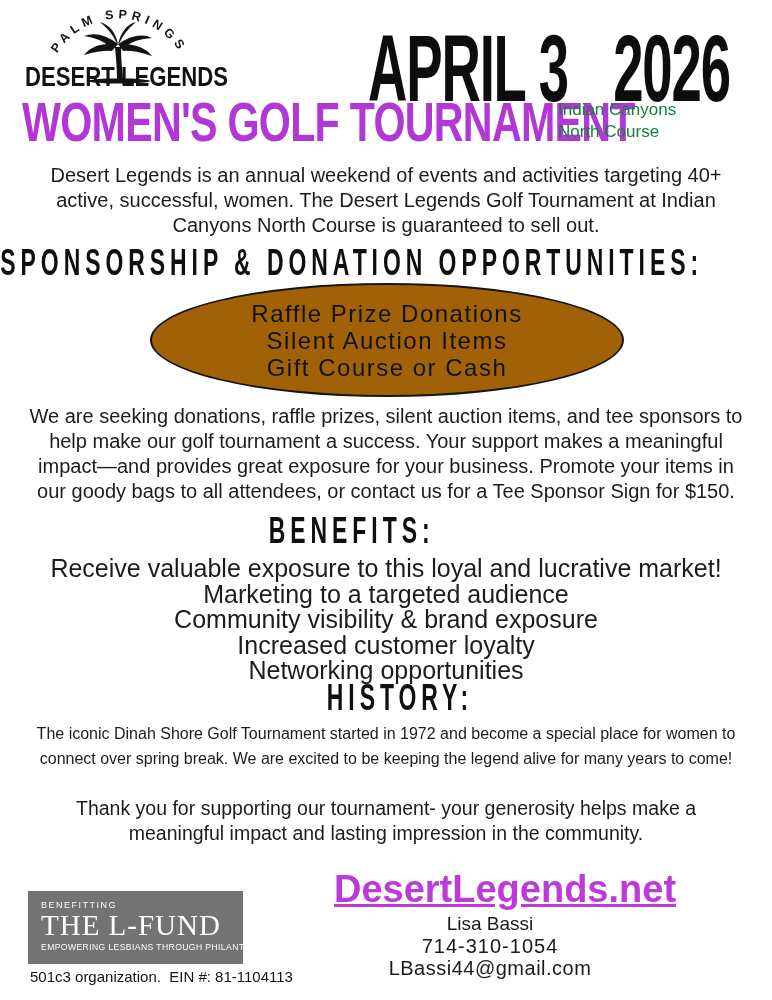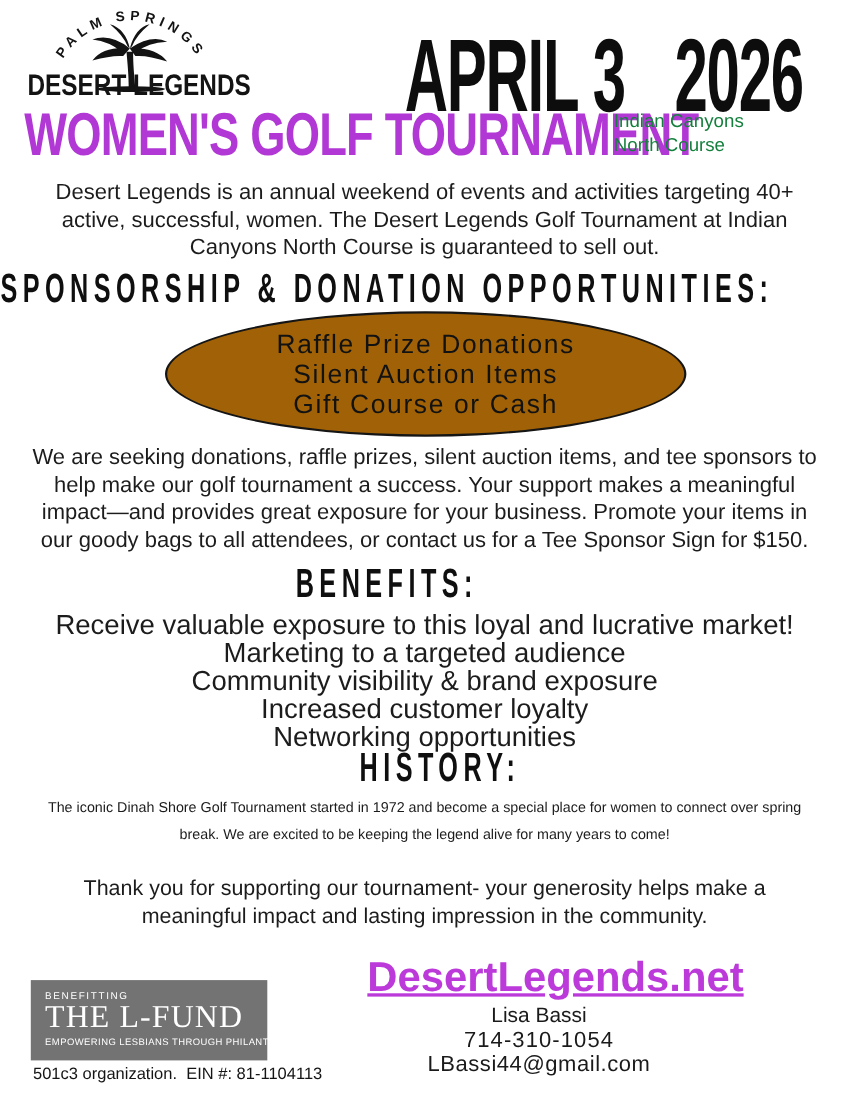--- a/index.html
+++ b/index.html
@@ -146,21 +146,21 @@
     <div>Receive valuable exposure to this loyal and lucrative market!</div>
     <div>Marketing to a targeted audience</div>
     <div>Community visibility &amp; brand exposure</div>
     <div>Increased customer loyalty</div>
     <div>Networking opportunities</div>
   </div>
 
   <div class="heading-wrap" style="top:679px;padding-left:48px;">
     <div class="heading">HISTORY:</div>
   </div>
-  <div class="body-par" style="top:721px;font-size:13px;">The iconic Dinah Shore Golf Tournament started in 1972 and become a special place for women to connect over spring break. We are excited to be keeping the legend alive for many years to come!</div>
+  <div class="body-par" style="top:721px;font-size:16px;">The iconic Dinah Shore Golf Tournament started in 1972 and become a special place for women to connect over spring break. We are excited to be keeping the legend alive for many years to come!</div>
   <div class="body-par" style="top:796px;font-size:19.5px;">Thank you for supporting our tournament- your generosity helps make a meaningful impact and lasting impression in the community.</div>
 
   <div class="lfund-box">
     <div class="lfund-benefitting">BENEFITTING</div>
     <div class="lfund-name">THE L-FUND</div>
     <div class="lfund-tagline">EMPOWERING LESBIANS THROUGH PHILANTHROPY</div>
   </div>
 
   <div class="org-info">501c3 organization.  EIN #: 81-1104113</div>
 

